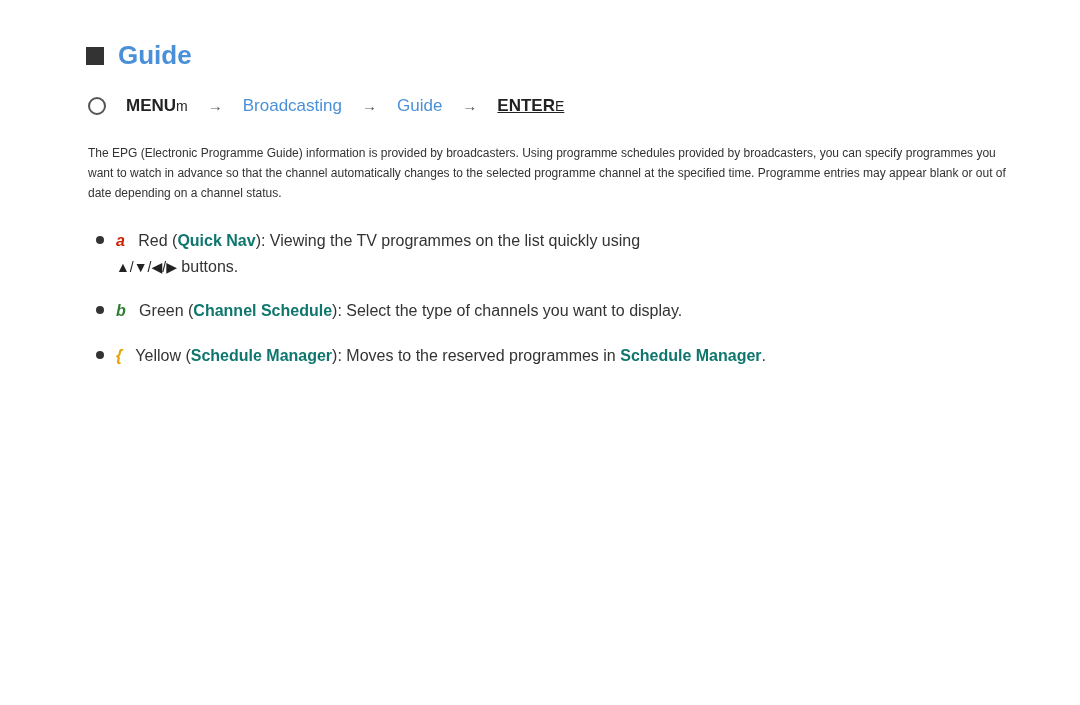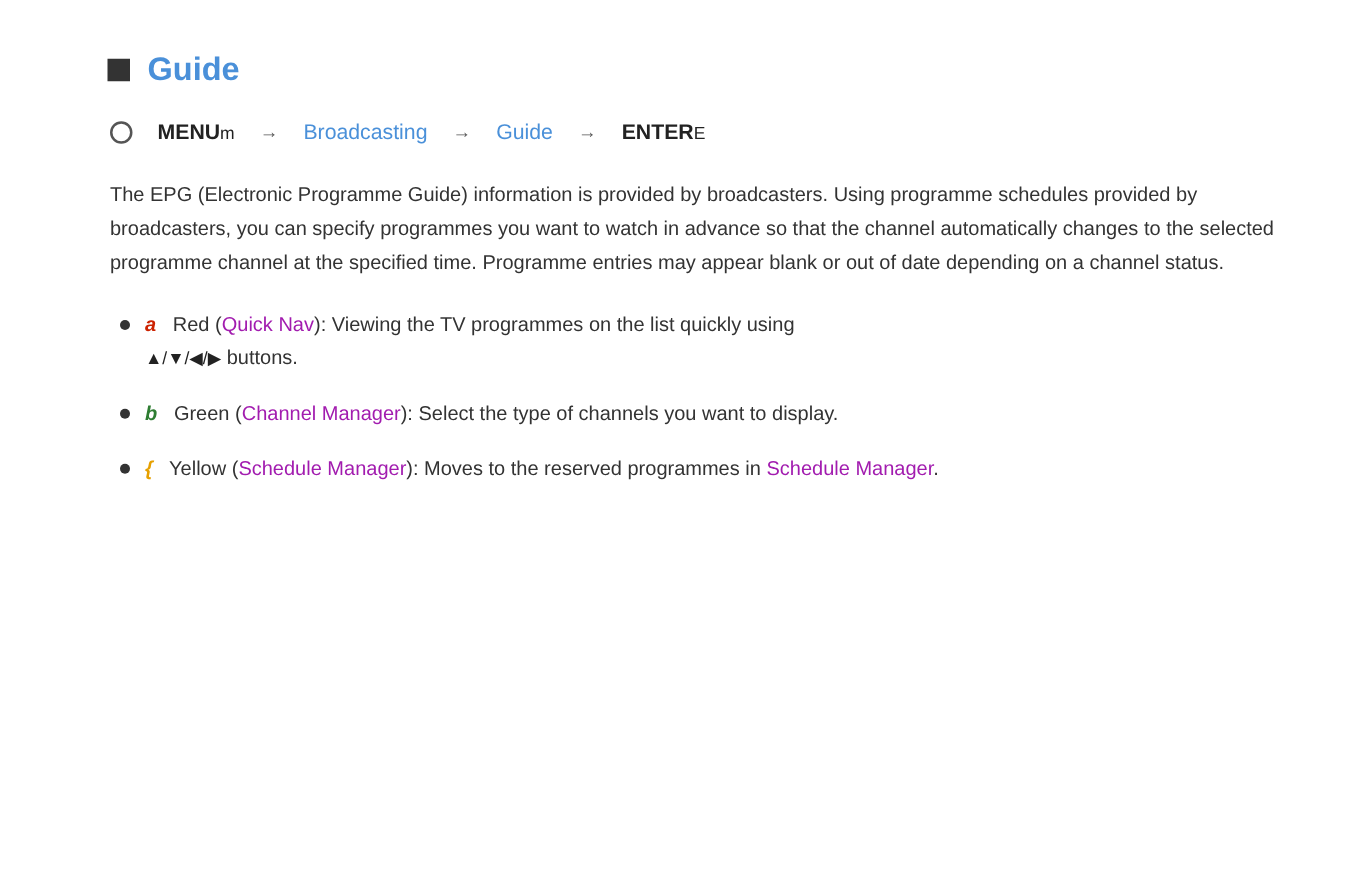--- a/index.html
+++ b/index.html
@@ -83,29 +83,30 @@
     .menu-link {
       color: #4a90d9;
       font-weight: 500;
       text-align: center;
     }
 
     .menu-enter {
       font-weight: 700;
       color: #222;
       font-size: 17px;
+      text-decoration: underline;
     }
 
     .menu-enter .enter-e {
       font-weight: 400;
       font-size: 14px;
     }
 
     .description {
-      font-size: 16px;
+      font-size: 12px;
       line-height: 1.7;
       color: #333;
       margin-bottom: 24px;
       margin-left: 2px;
     }
 
     .bullet-list {
       list-style: none;
       padding: 0;
       margin: 0 0 0 10px;
@@ -146,22 +147,22 @@
       font-weight: 600;
     }
 
     .color-yellow {
       color: #e6a000;
       font-style: italic;
       font-weight: 600;
     }
 
     .link-blue {
-      color: #a21caf;
-      font-weight: 400;
+      color: #0f766e;
+      font-weight: 700;
     }
 
     .nav-arrows {
       font-size: 14px;
       color: #222;
     }
   </style>
 </head>
 <body>
 
@@ -197,21 +198,21 @@
         <span class="color-red">a</span>
         &nbsp; Red (<span class="link-blue">Quick Nav</span>): Viewing the TV programmes on the list quickly using<br>
         <span class="nav-arrows">▲/▼/◀/▶</span> buttons.
       </div>
     </li>
 
     <li>
       <div class="bullet-dot"></div>
       <div class="bullet-content">
         <span class="color-green">b</span>
-        &nbsp; Green (<span class="link-blue">Channel Manager</span>): Select the type of channels you want to display.
+        &nbsp; Green (<span class="link-blue">Channel Schedule</span>): Select the type of channels you want to display.
       </div>
     </li>
 
     <li>
       <div class="bullet-dot"></div>
       <div class="bullet-content">
         <span class="color-yellow">{</span>
         &nbsp; Yellow (<span class="link-blue">Schedule Manager</span>): Moves to the reserved programmes in <span class="link-blue">Schedule Manager</span>.
       </div>
     </li>

